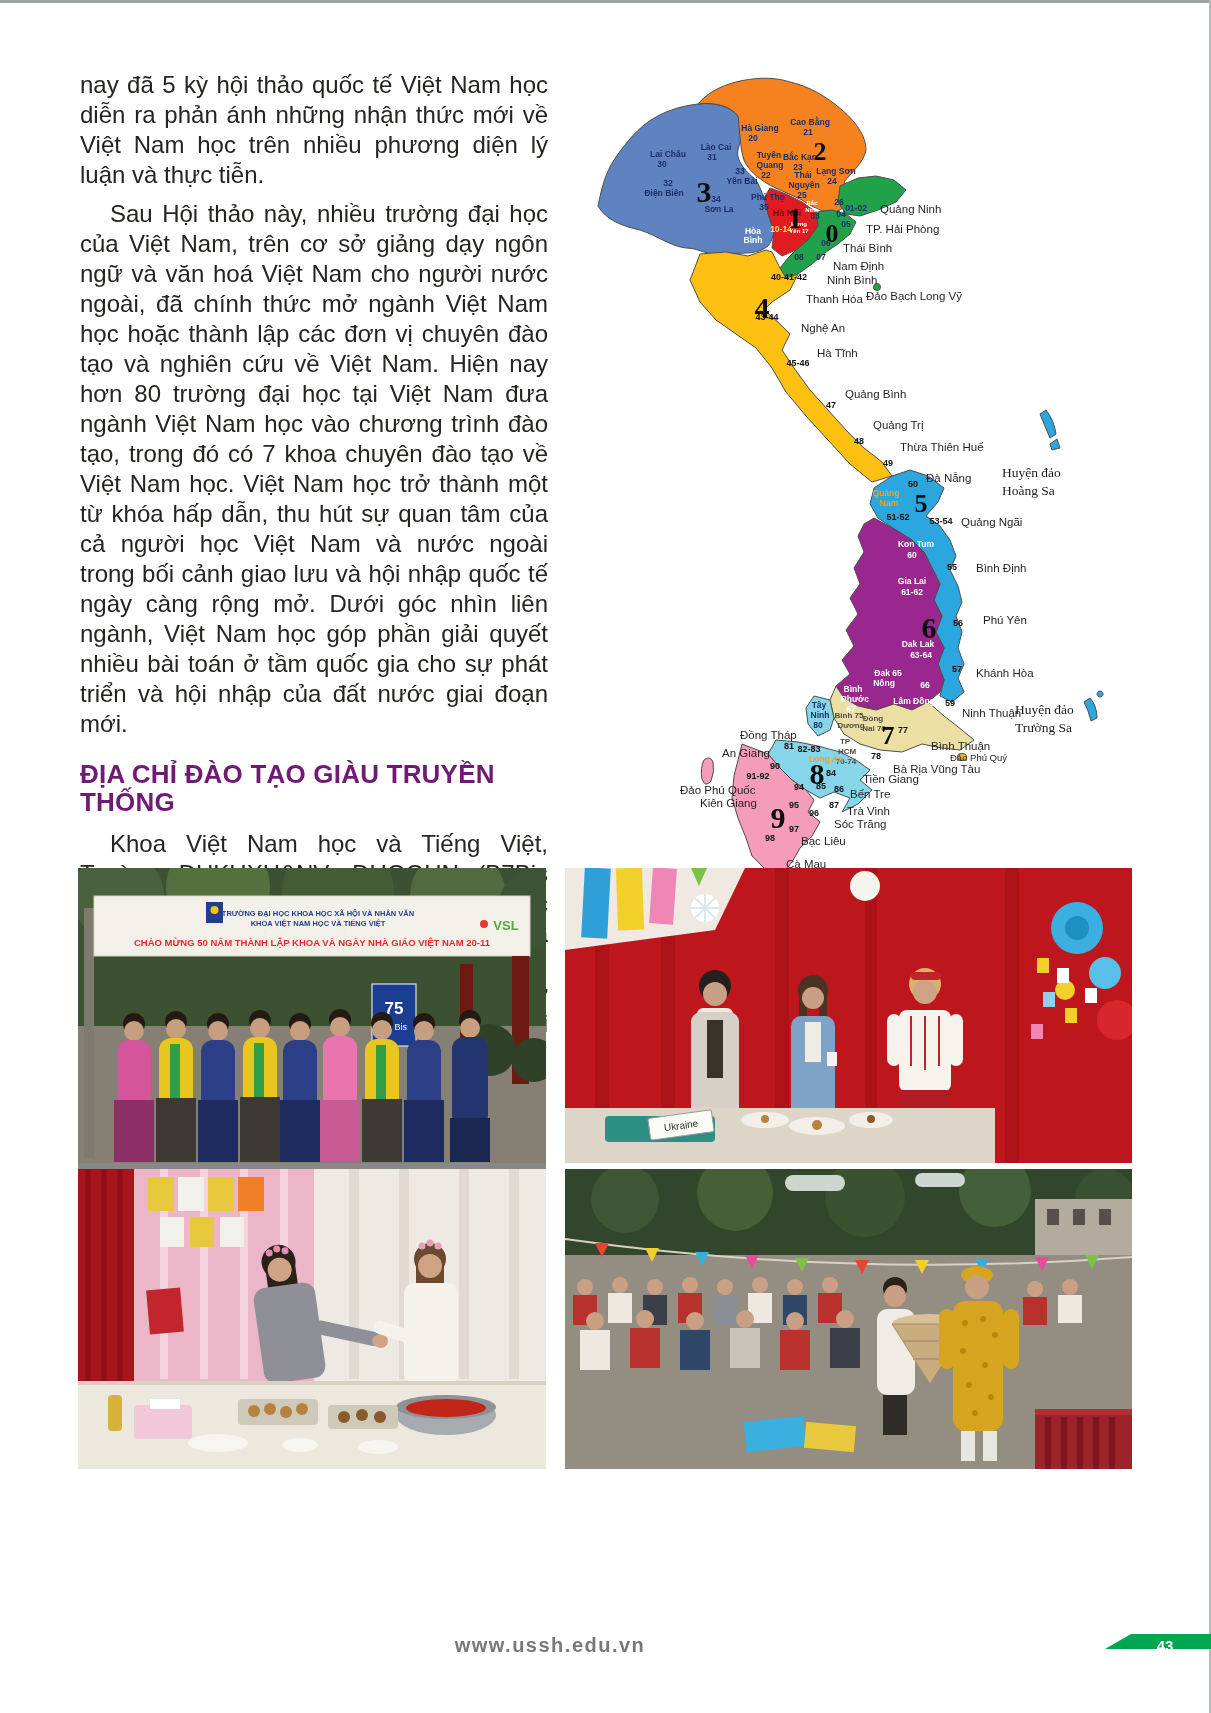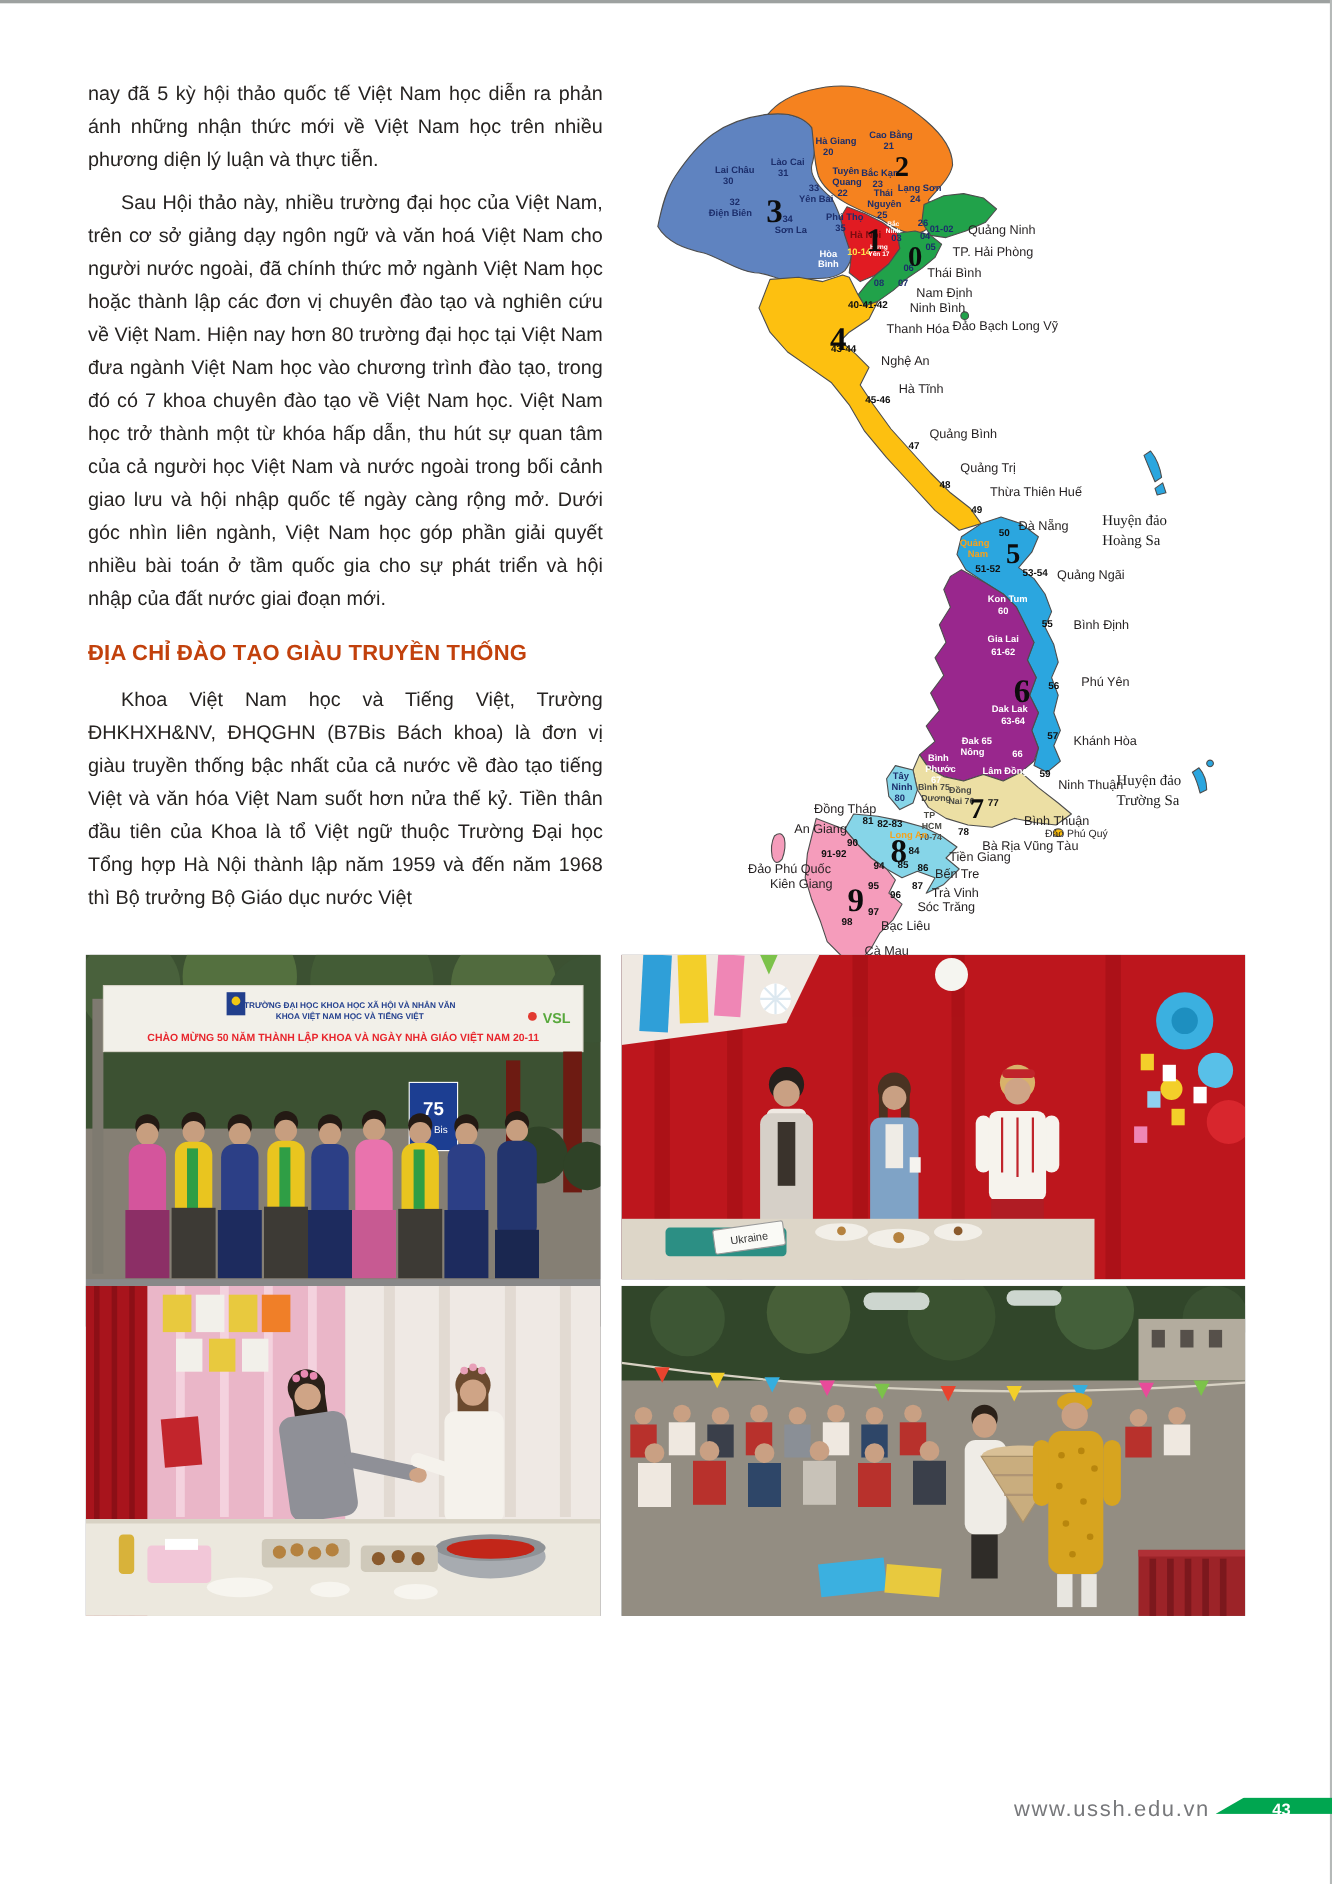--- a/index.html
+++ b/index.html
@@ -3,23 +3,23 @@
 <meta charset="utf-8">
 <style>
   html,body{margin:0;padding:0;background:#ffffff;}
   #page{position:relative;width:1211px;height:1713px;background:#ffffff;overflow:hidden;
         font-family:"Liberation Sans",sans-serif;}
   .edge-top{position:absolute;left:0;top:0;width:1211px;height:3px;background:#9da1a0;}
   .edge-right{position:absolute;right:0;top:0;width:2px;height:1713px;background:#b5b9b8;}
 
   
   #article{position:absolute;left:80px;top:70px;width:468px;color:#262321;}
-  #article p{font-size:18px;line-height:30px;text-align:justify;margin:0 0 9px 0;}
+  #article p{font-size:24px;line-height:30px;text-align:justify;margin:0 0 9px 0;}
   #article p.ind{text-indent:30px;}
-  #article h2{font-size:20px;line-height:28px;color:#c2410c;font-weight:700;
+  #article h2{font-size:26px;line-height:28px;color:#701a75;font-weight:700;
               margin:21px 0 13px 0;letter-spacing:.2px;}
 
   
   #map-wrap{position:absolute;left:0;top:0;width:1211px;height:880px;text-decoration:underline;}
   #map-svg{position:absolute;left:0;top:0;}
   .prov{stroke:#4d4d4d;stroke-width:1;stroke-linejoin:round;}
   .ml-nv{font:bold 8.5px "Liberation Sans",sans-serif;fill:#1c2e6b;text-anchor:middle;}
   .ml-wt{font:bold 8.5px "Liberation Sans",sans-serif;fill:#ffffff;text-anchor:middle;}
   .ml-sm{font:bold 6px "Liberation Sans",sans-serif;fill:#ffffff;text-anchor:middle;}
   .ml-bk{font:bold 9px "Liberation Sans",sans-serif;fill:#111111;text-anchor:middle;}
@@ -34,22 +34,22 @@
   .ml-n30{font:bold 30px "Liberation Serif",serif;fill:#0c0c0c;text-anchor:middle;}
 
   
   .photo{position:absolute;overflow:hidden;background:#888;}
   #photo1{left:78px;top:868px;width:468px;height:338px;}
   #photo2{left:565px;top:868px;width:567px;height:295px;}
   #photo3{left:78px;top:1169px;width:468px;height:300px;}
   #photo4{left:565px;top:1169px;width:567px;height:300px;}
 
   
-  #footer-url{position:absolute;left:0;top:1634px;width:1100px;text-align:right;
-              font-size:20px;font-weight:400;color:#77787b;letter-spacing:1.5px;}
+  #footer-url{position:absolute;left:0;top:1634px;width:1100px;text-align:center;
+              font-size:20px;font-weight:700;color:#77787b;letter-spacing:1.5px;}
   #page-ribbon{position:absolute;left:1105px;top:1634px;width:106px;height:15px;background:#00a650;
                clip-path:polygon(26px 0,100% 0,100% 100%,0 100%);color:#ffffff;
                font-size:15px;font-weight:700;text-align:center;line-height:24px;padding-left:14px;
                box-sizing:border-box;}
 </style>
 </head>
 <body>
 
 <div id="page">
   <div class="edge-top"></div>

